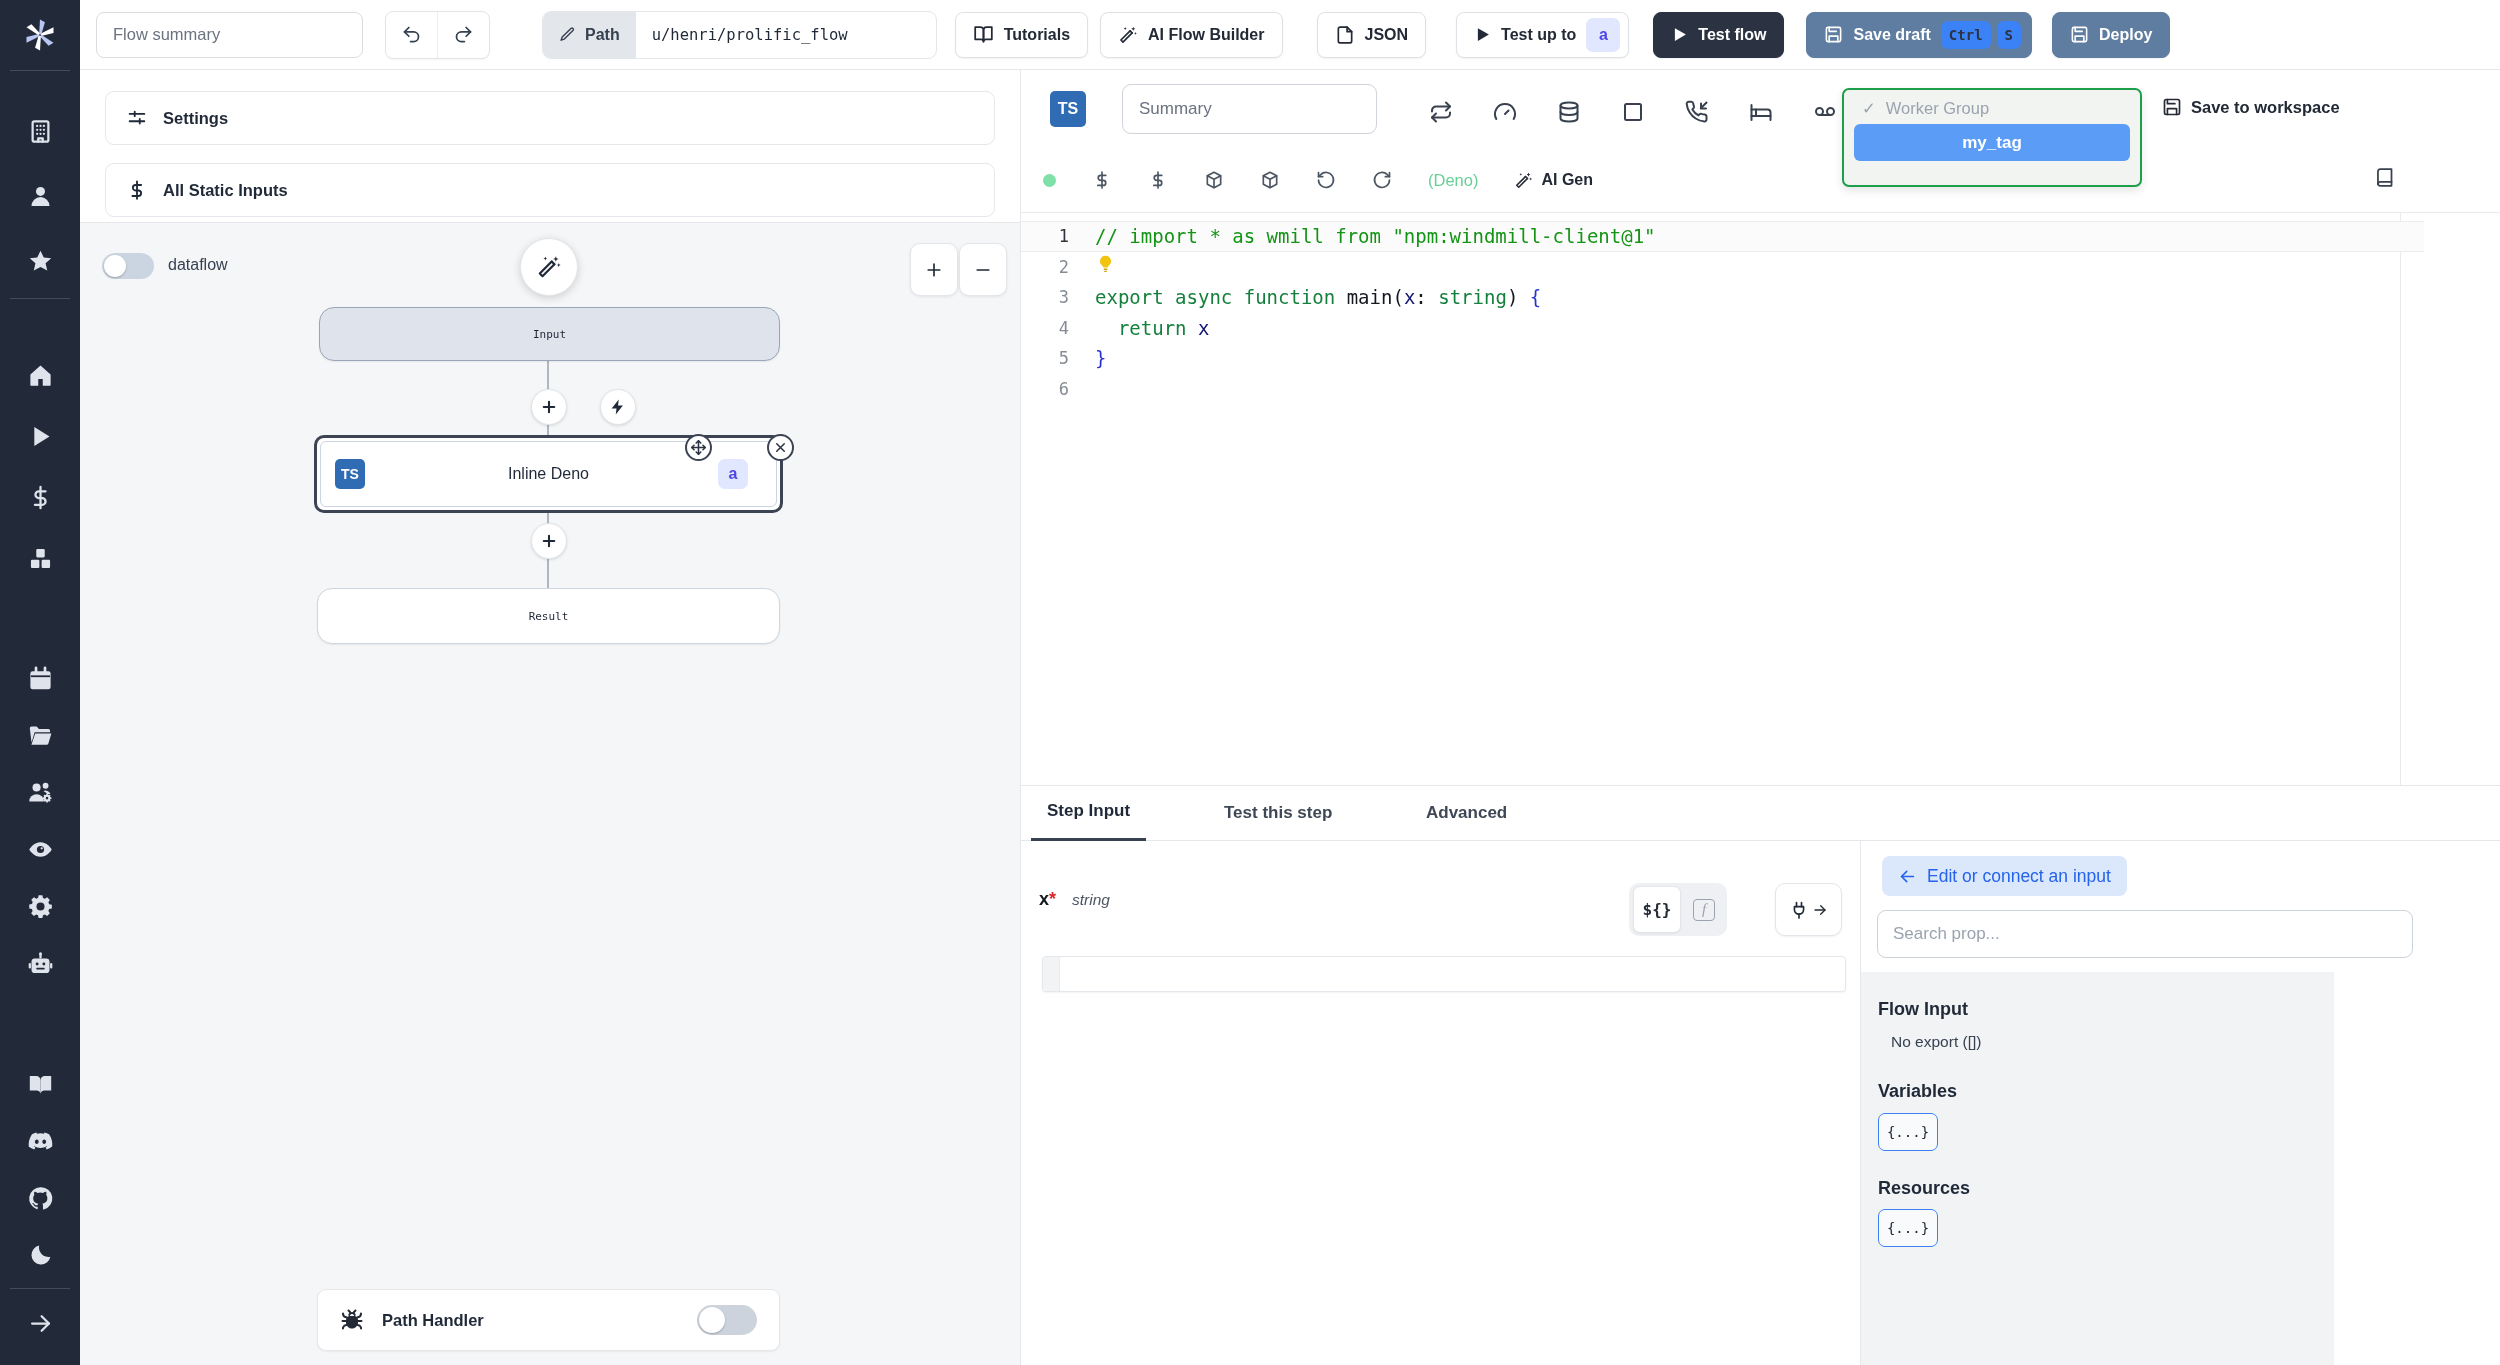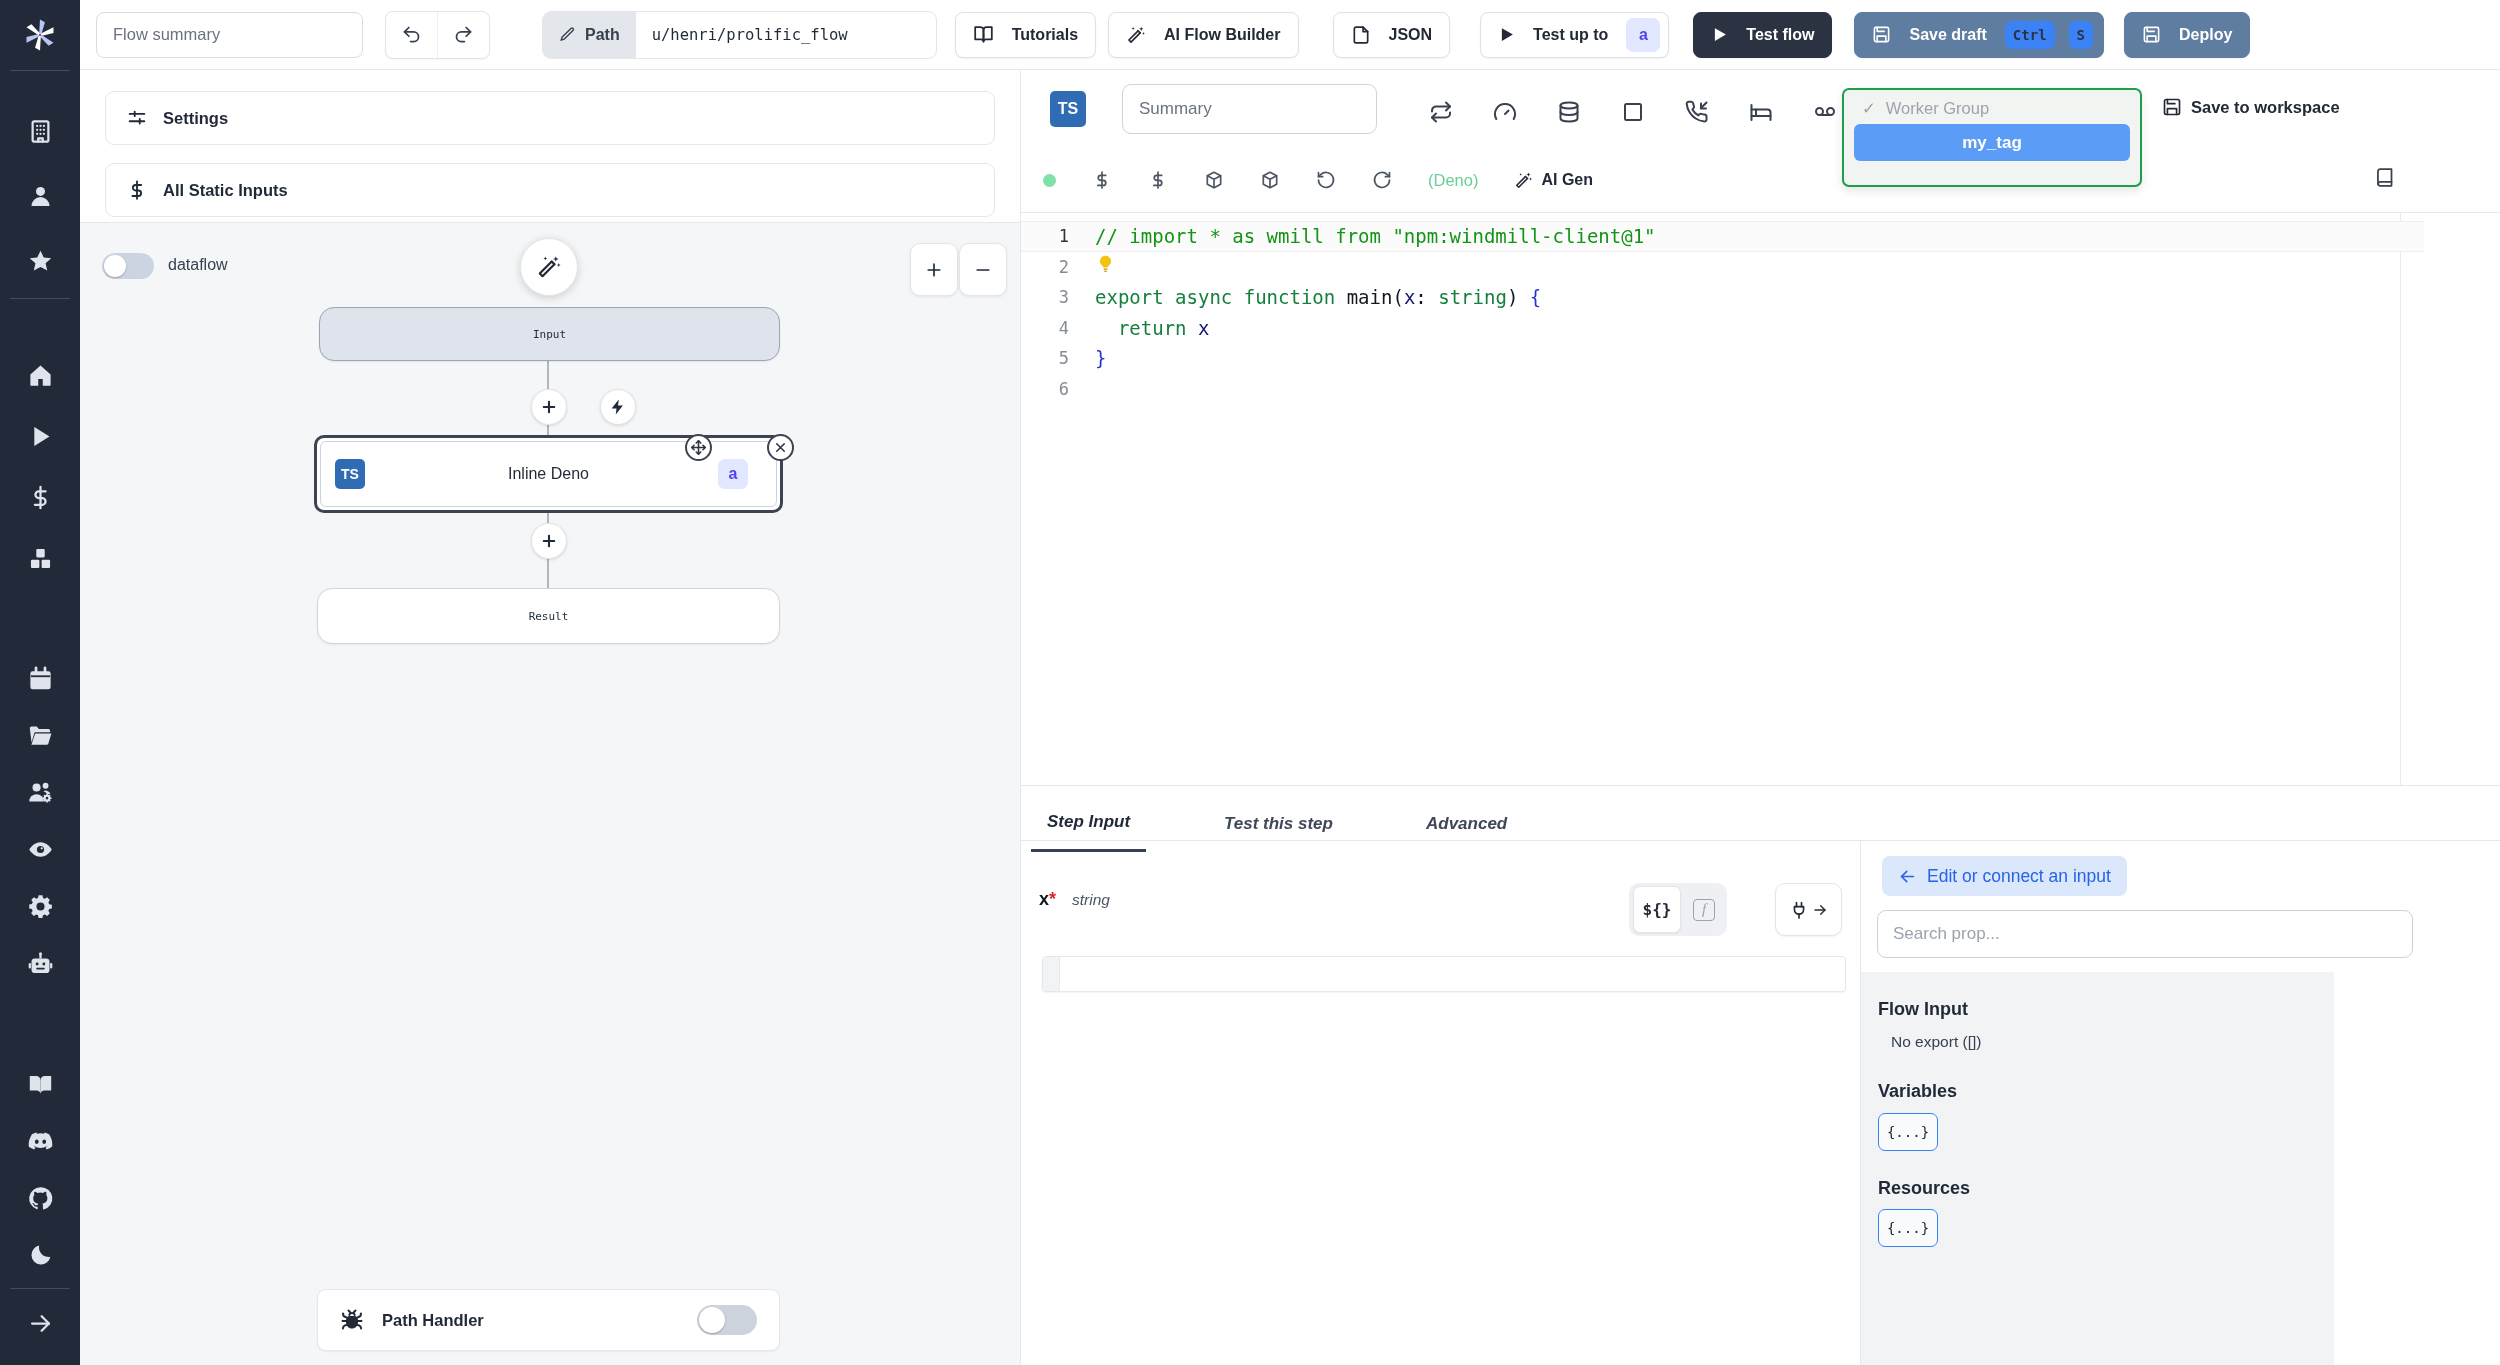--- a/index.html
+++ b/index.html
@@ -21,21 +21,21 @@
     border-bottom:1px solid #e5e7eb;display:flex;align-items:center;box-sizing:border-box;padding-left:16px;}
   .tb-input{height:46px;width:267px;border:1px solid #d9dde2;border-radius:8px;padding:0 16px;
     font-size:16.5px;color:#374151;box-sizing:border-box;outline:none;font-family:"Liberation Sans",sans-serif;}
   .tb-input::placeholder{color:#6b7280;}
   #undoredo{margin-left:22px;display:flex;height:46px;border:1px solid #e1e4e9;border-radius:8px;overflow:hidden;background:#fff;box-shadow:0 1px 2px rgba(0,0,0,.04);}
   #undoredo .half{width:51px;display:flex;align-items:center;justify-content:center;color:#374151;cursor:pointer;}
   #undoredo .half+.half{border-left:1px solid #eceef1;}
   #pathgroup{margin-left:52px;height:46px;display:flex;border:1px solid #e3e6ea;border-radius:9px;overflow:hidden;align-items:stretch;}
   #pathchip{background:#e3e6eb;display:flex;align-items:center;gap:9px;padding:0 16px;font-weight:700;font-size:16px;color:#374151;}
   #pathvalue{display:flex;align-items:center;padding:0 16px;font-size:15.5px;color:#1f2937;min-width:268px;}
-  .tbtn{display:inline-flex;align-items:center;gap:18px;height:46px;padding:0 17px;border:1px solid #dee2e7;
+  .tbtn{display:inline-flex;align-items:center;gap:10px;height:46px;padding:0 17px;border:1px solid #dee2e7;
     border-radius:8px;background:#fff;font-weight:700;font-size:16px;color:#232a36;cursor:pointer;
     box-shadow:0 1px 2px rgba(0,0,0,.05);box-sizing:border-box;white-space:nowrap;}
   .tbtn.dark{background:#2b3342;color:#fff;border-color:#2b3342;}
   .tbtn.blue{background:#5f7da1;color:#fff;border-color:#5f7da1;}
   .mini-badge{display:inline-flex;align-items:center;justify-content:center;width:34px;height:34px;border-radius:7px;
     background:#e0e7ff;color:#4f46e5;font-weight:700;font-size:16px;}
   .kbd{display:inline-flex;align-items:center;justify-content:center;height:28px;padding:0 8px;border-radius:7px;
     background:#3b82f6;color:#2b3342;font-family:"DejaVu Sans Mono",monospace;font-size:14px;font-weight:700;}
 
   
@@ -86,21 +86,21 @@
   .tok-comment{color:#149414;}
   .tok-kw{color:#15803d;}
   .tok-fn{color:#14181f;}
   .tok-pu{color:#14181f;}
   .tok-vr{color:#101672;}
   .tok-br{color:#2633cf;}
 
   
   #bottom{position:absolute;left:0;top:714px;width:1480px;height:581px;}
   #tabsbar{position:absolute;left:0;top:0;width:1480px;height:57px;border-bottom:1px solid #e5e7eb;box-sizing:border-box;}
-  .tab{position:absolute;top:11px;height:57px;display:flex;align-items:center;font-weight:700;font-size:17px;color:#3f4856;cursor:pointer;font-style:italic;}
+  .tab{position:absolute;top:0;height:57px;display:flex;align-items:center;font-weight:700;font-size:17px;color:#3f4856;cursor:pointer;}
   .tab.active{color:#1f2937;border-bottom:3.5px solid #374151;box-sizing:border-box;}
   #btm-content{position:absolute;left:0;top:57px;width:1480px;height:524px;}
   #field-name{position:absolute;left:18px;top:48px;display:flex;align-items:baseline;}
   #toggle-group{position:absolute;left:608px;top:42px;height:53px;background:#eef0f3;border-radius:10px;display:flex;align-items:center;gap:4px;padding:0 4px;box-sizing:border-box;}
   #expr-pill{width:46px;height:45px;background:#fff;border:1px solid #e2e5ea;border-radius:7px;box-shadow:0 1px 2px rgba(0,0,0,.06);
     display:flex;align-items:center;justify-content:center;font-family:"DejaVu Sans Mono",monospace;font-weight:700;font-size:16px;color:#232a36;cursor:pointer;}
   #fn-pill{width:38px;height:45px;display:flex;align-items:center;justify-content:center;cursor:pointer;}
   #fn-glyph{border:1.5px solid #9ca3af;border-radius:4px;color:#9ca3af;font-family:"Liberation Serif",serif;font-style:italic;
     font-size:15px;width:20px;height:20px;display:flex;align-items:center;justify-content:center;}
   #plug-btn{position:absolute;left:754px;top:42px;width:67px;height:53px;background:#fff;border:1px solid #e2e5ea;border-radius:10px;

